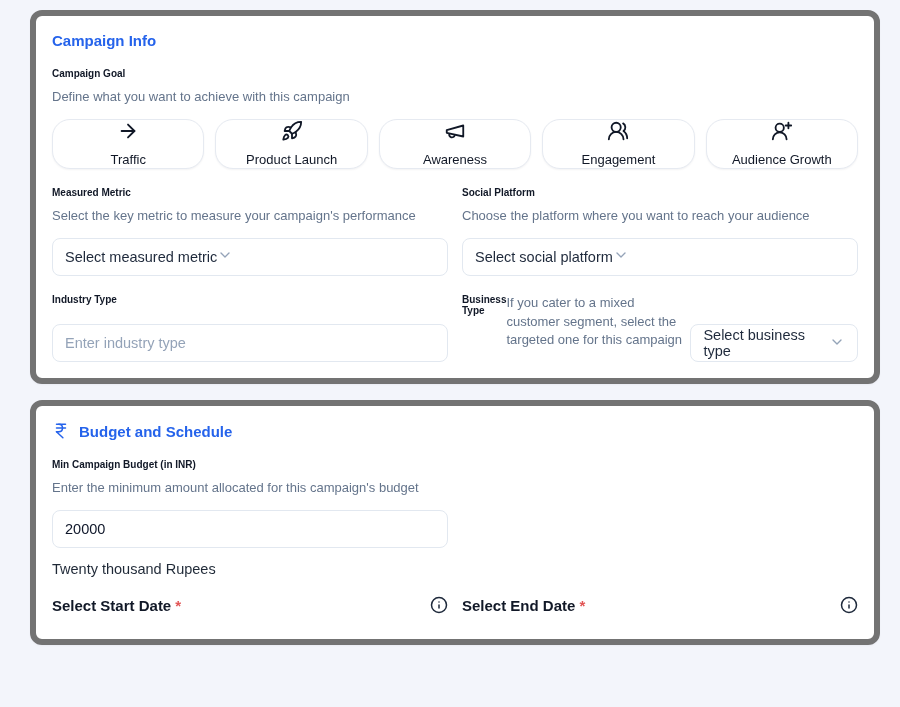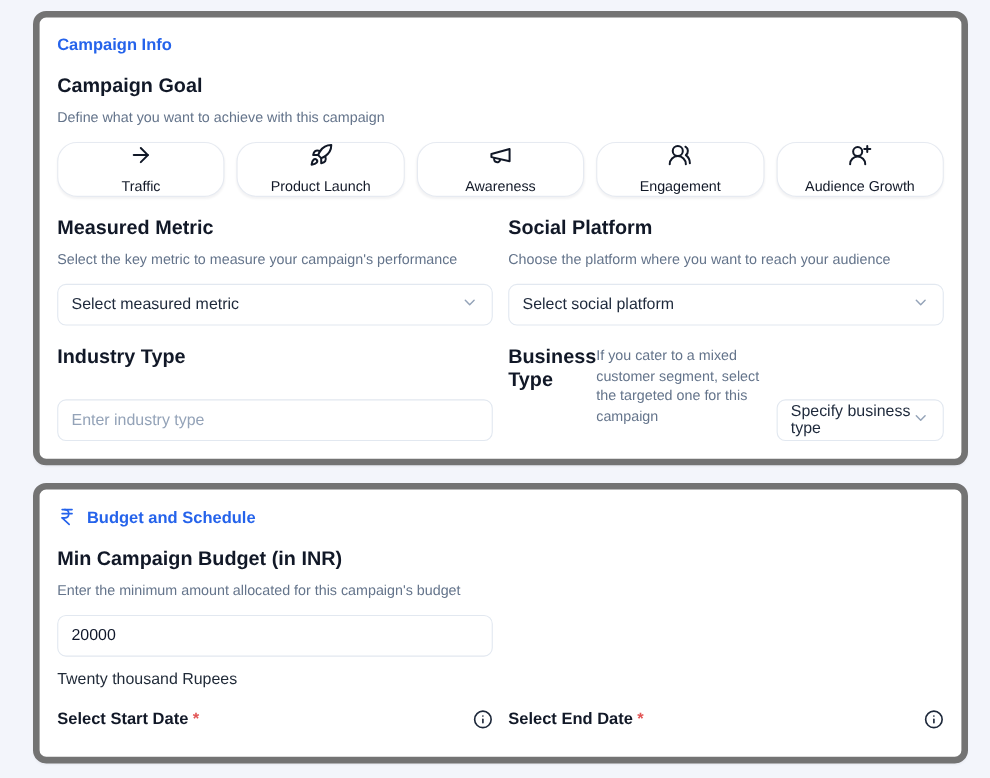--- a/index.html
+++ b/index.html
@@ -21,21 +21,21 @@
   .card-title {
     color: #2563eb;
     font-size: 15px;
     font-weight: 700;
     margin-bottom: 19px;
     display: flex;
     align-items: center;
     gap: 9px;
   }
   .section-label {
-    font-size: 18px;
+    font-size: 10px;
     font-weight: 700;
     color: #111827;
     margin-bottom: 9px;
   }
   .section-desc {
     font-size: 13px;
     color: #64748b;
     line-height: 1.45;
     margin-bottom: 12px;
   }
@@ -72,21 +72,21 @@
     height: 38px;
     border: 1px solid #e2e8f0;
     border-radius: 8px;
     background: #fff;
     display: flex;
     align-items: center;
     padding: 0 12px;
     font-size: 14.5px;
     font-family: inherit;
   }
-  .select-trigger { justify-content: space-between; cursor: pointer; color: #1e293b; }
+  .select-trigger { cursor: pointer; color: #1e293b; }
   .select-trigger svg { width: 16px; height: 16px; stroke: #94a3b8; }
   input.control { color: #0f172a; }
   input.control::placeholder { color: #94a3b8; }
   .value-words { font-size: 14.5px; color: #1f2937; margin: 13px 0 19px; }
   .date-label-row {
     display: flex;
     align-items: center;
     justify-content: space-between;
     margin-bottom: 9px;
   }
@@ -186,21 +186,21 @@
 
     <div class="two-col">
       <div class="field mb0" style="display:flex; flex-direction:column;">
         <div class="section-label">Industry Type</div>
         <input class="control" style="margin-top: auto;" placeholder="Enter industry type">
       </div>
       <div class="field mb0" style="display:flex; flex-direction:row;">
         <div class="section-label">Business Type</div>
         <div class="section-desc">If you cater to a mixed customer segment, select the targeted one for this campaign</div>
         <div class="control select-trigger" style="margin-top:auto;">
-          <span>Specify business type</span>
+          <span>Select business type</span>
           <span><svg viewBox="0 0 24 24">
                 <path d="m6 9 6 6 6-6"></path>
               </svg></span>
         </div>
       </div>
     </div>
   </div>
 
   <div class="card">
     <div class="card-title">

